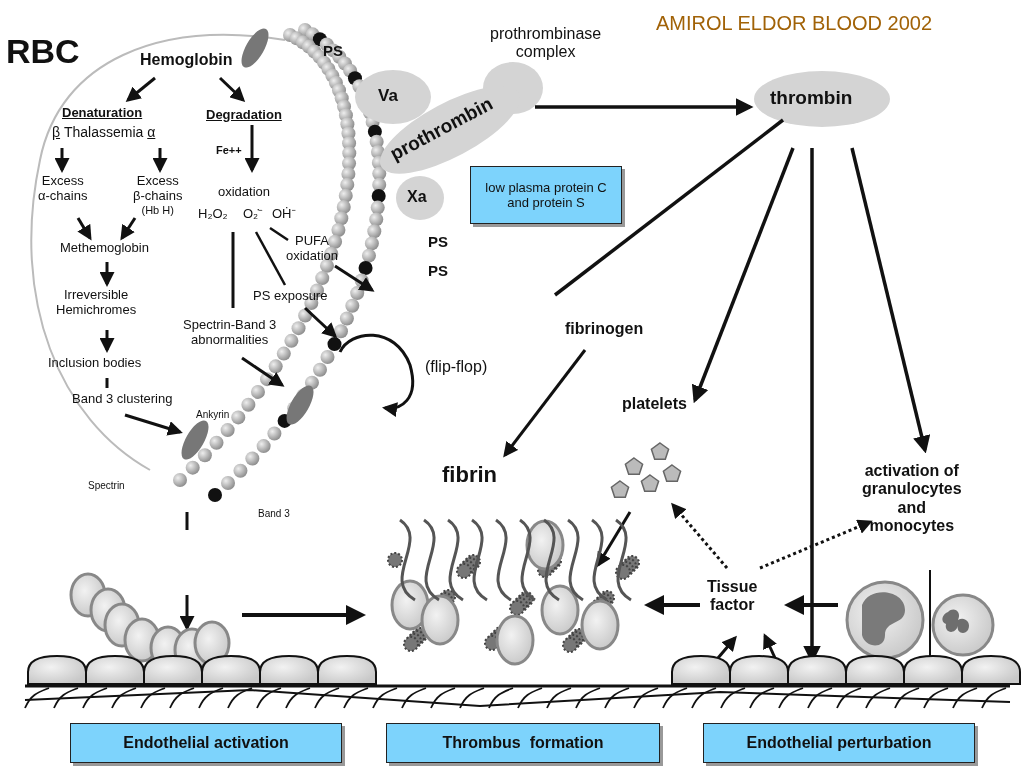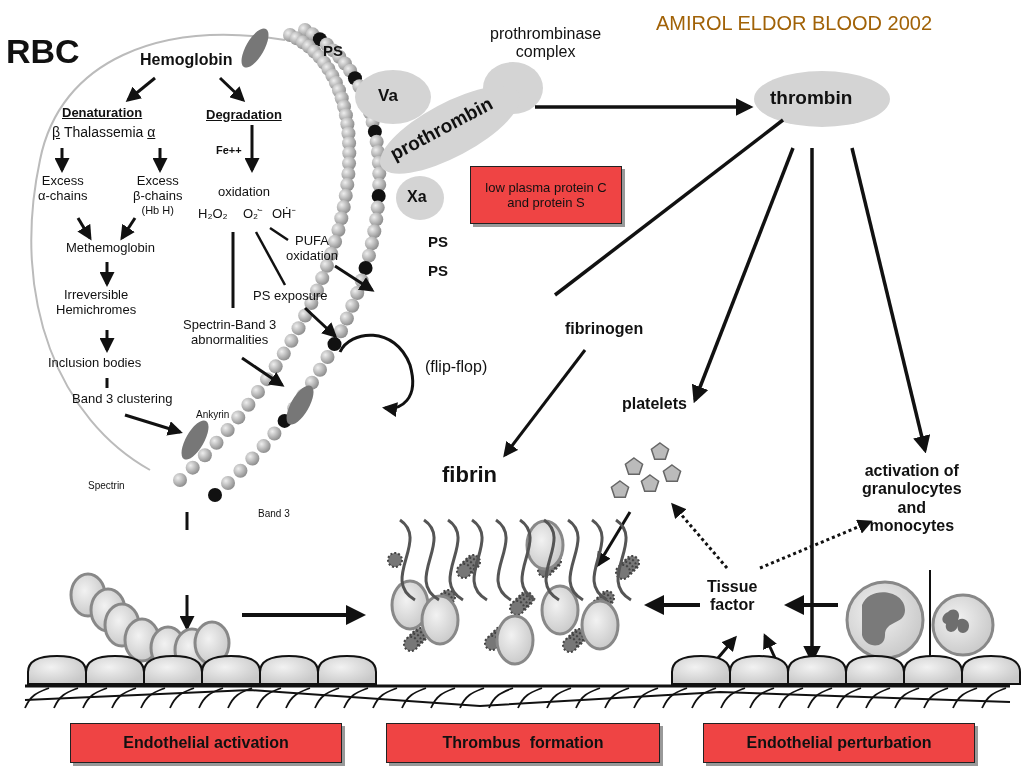--- a/index.html
+++ b/index.html
@@ -1,21 +1,21 @@
 <!DOCTYPE html>
 <html><head>
 <meta charset="utf-8">
 <style>
   html,body{margin:0;padding:0;background:#fff;}
   #stage{position:relative;width:1024px;height:768px;overflow:hidden;background:#fff;font-family:"Liberation Sans",sans-serif;color:#111;}
   svg#art{position:absolute;left:0;top:0;}
   .t{position:absolute;white-space:nowrap;line-height:1.15;text-align:center;}
   .b{font-weight:bold;}
   .u{text-decoration:underline;}
-  .box{position:absolute;border:1.5px solid #222;background:#ef4444;box-shadow:3px 3px 0 #999;display:flex;align-items:center;justify-content:center;text-align:center;}
+  .box{position:absolute;border:1.5px solid #222;background:#7dd3fc;box-shadow:3px 3px 0 #999;display:flex;align-items:center;justify-content:center;text-align:center;}
 </style>
 </head>
 <body>
 
 <div id="stage">
 
 <svg id="art" width="1024" height="768">
   <defs>
     <marker id="ah" viewBox="0 0 10 10" refX="8" refY="5" markerWidth="5" markerHeight="5" orient="auto-start-reverse">
       <path d="M0,0 L10,5 L0,10 z" fill="#111"></path>
@@ -315,21 +315,21 @@
 <div class="t" style="left:52px;top:124px;font-size:14px;"><span class="u">β</span> <span>Thalassemia</span> <span class="u">α</span></div>
 <div class="t" style="left:38px;top:174px;font-size:13px;">
       <div>Excess</div>
       <div>α-chains</div>
     </div>
 <div class="t" style="left:133px;top:174px;font-size:13px;">
       <div>Excess</div>
       <div>β-chains</div>
       <div style="font-size:11px">(Hb H)</div>
     </div>
-<div class="t" style="left:66px;top:241px;font-size:13px;">Methemoglobin</div>
+<div class="t" style="left:60px;top:241px;font-size:13px;">Methemoglobin</div>
 <div class="t" style="left:56px;top:288px;font-size:13px;">
       <div>Irreversible</div>
       <div>Hemichromes</div>
     </div>
 <div class="t" style="left:48px;top:356px;font-size:13px;">Inclusion bodies</div>
 <div class="t" style="left:72px;top:392px;font-size:13px;">Band 3 clustering</div>
 <div class="t b u" style="left:206px;top:108px;font-size:13px;">Degradation</div>
 <div class="t b" style="left:216px;top:144px;font-size:11px;">Fe++</div>
 <div class="t" style="left:218px;top:185px;font-size:13px;">oxidation</div>
 <div class="t" style="left:198px;top:207px;font-size:13px;">H₂O₂</div>

